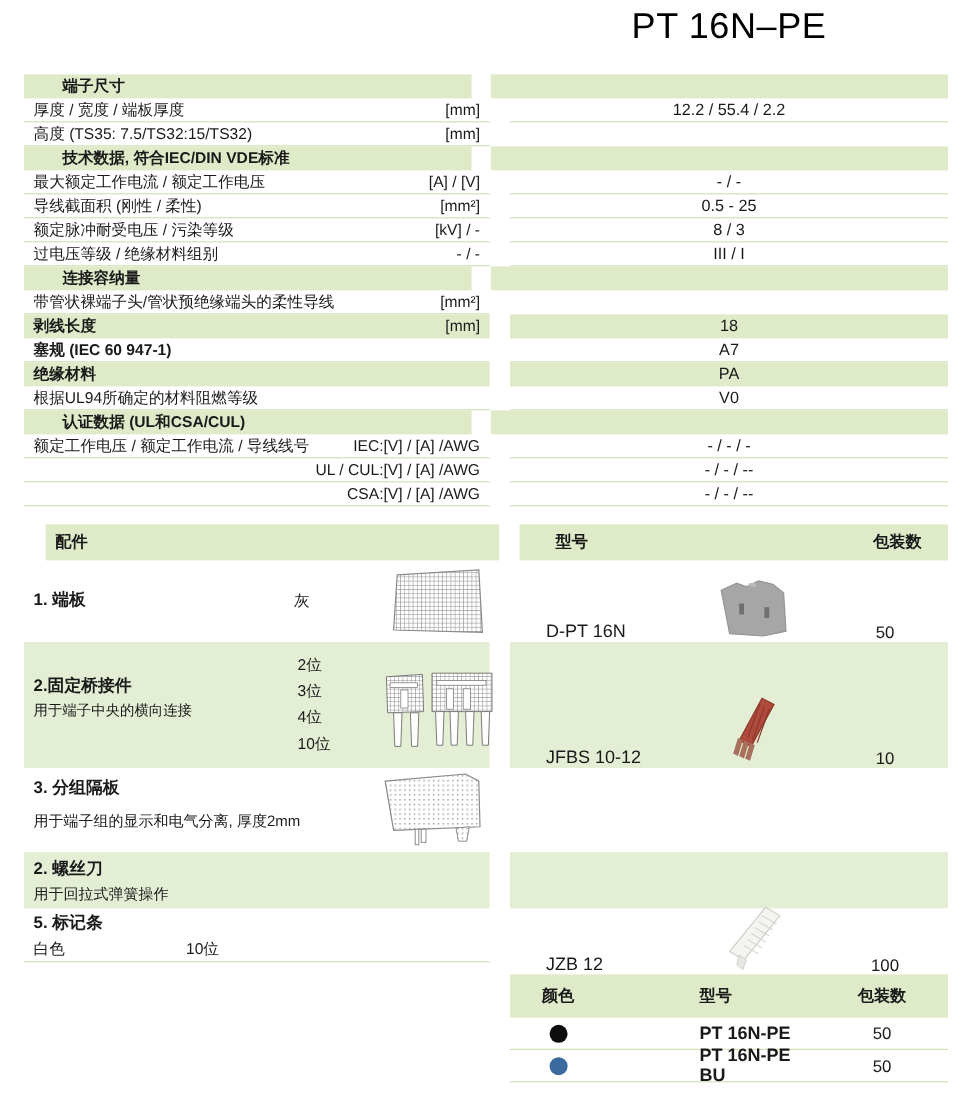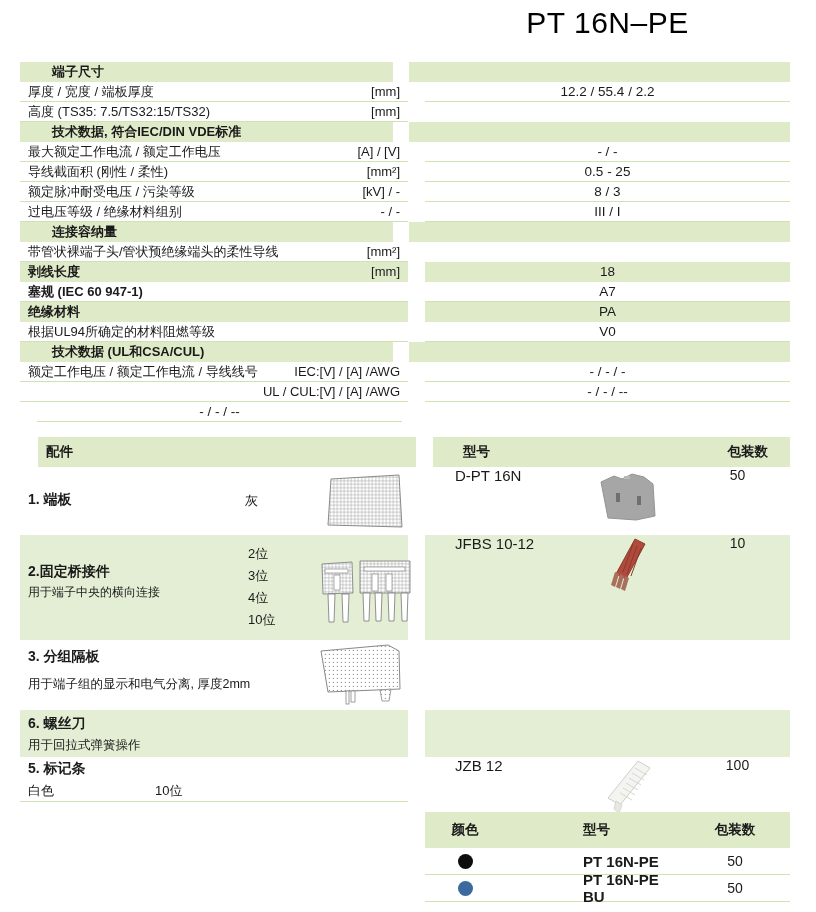--- a/index.html
+++ b/index.html
@@ -24,21 +24,21 @@
 
   
   .acc{position:absolute;left:20px;top:437px;width:770px;font-size:13px;}
   .acc-h{display:flex;height:30px;line-height:30px;font-weight:bold;font-size:13.5px;padding-left:18px;}
   .acc-h .al{background:var(--band_green,#dfeac9);padding-left:8px;}
   .acc-h .ar{background:var(--band_green,#dfeac9);display:flex;justify-content:space-between;
              padding:0 22px 0 30px;align-items:center;}
   .acc-row{display:flex;}
   .al{width:388px;position:relative;box-sizing:border-box;}
   .ag{width:17px;}
-  .ar{width:365px;display:flex;align-items:flex-start;box-sizing:border-box;position:relative;}
+  .ar{width:365px;display:flex;align-items:flex-end;box-sizing:border-box;position:relative;}
   .green{background:var(--row_green,#e3eed3);}
   .r1{height:68px;}.r2{height:105px;}.r3{height:68px;}
   .r4{height:47px;margin-top:2px;}.r5{height:55px;}
   .acc-title{font-weight:bold;font-size:14px;}
   .acc-desc{font-size:12px;margin-top:3px;}
   .abs{position:absolute;}
   .opt{line-height:22px;font-size:13px;}
   .ar .m{width:145px;padding-left:30px;box-sizing:border-box;font-size:15px;}
   .ar .im{width:115px;display:flex;justify-content:center;align-items:center;}
   .ar .q{flex:1;text-align:center;font-size:14px;}
@@ -196,21 +196,21 @@
       <div class="sl">
           <span class="lab">根据UL94所确定的材料阻燃等级</span>
           <span class="unit"></span>
         </div>
       <div class="sg"></div>
       <div class="sr">V0</div>
     </div>
 
     <div class="spec-row r-head">
       <div class="sl">
-          <span class="lab">技术数据 (UL和CSA/CUL)</span>
+          <span class="lab">认证数据 (UL和CSA/CUL)</span>
         </div>
       <div class="sg"></div>
         <div class="sr"></div>
     </div>
 
     <div class="spec-row r-line">
       <div class="sl">
           <span class="lab">额定工作电压 / 额定工作电流 / 导线线号</span>
           <span class="unit">IEC:[V] / [A] /AWG</span>
         </div>
@@ -221,20 +221,24 @@
     <div class="spec-row r-line">
       <div class="sl">
           <span class="lab"></span>
           <span class="unit">UL / CUL:[V] / [A] /AWG</span>
         </div>
       <div class="sg"></div>
       <div class="sr">- / - / --</div>
     </div>
 
     <div class="spec-row r-line">
+      <div class="sl">
+          <span class="lab"></span>
+          <span class="unit">CSA:[V] / [A] /AWG</span>
+        </div>
       <div class="sg"></div>
       <div class="sr">- / - / --</div>
     </div>
   </div>
 
   <div class="acc">
 
     <div class="acc-h">
       <div class="al">配件</div>
       <div class="ag"></div>
@@ -322,21 +326,21 @@
           <rect x="35" y="50" width="4" height="11" fill="#fff" stroke="#888" stroke-width="0.8"></rect>
           <polygon points="64,49 75,48 73,60 66,60" fill="url(#dotp)" stroke="#888" stroke-width="0.8"></polygon>
         </svg>
       </div>
       <div class="ag"></div>
       <div class="ar"></div>
     </div>
 
     <div class="acc-row r4">
       <div class="al green">
-        <div class="abs acc-title" style="left:8px;top:5px">6. 螺丝刀</div>
+        <div class="abs acc-title" style="left:8px;top:5px">2. 螺丝刀</div>
         <div class="abs" style="left:8px;top:27px;font-size:12.5px">用于回拉式弹簧操作</div>
       </div>
       <div class="ag"></div>
       <div class="ar green"></div>
     </div>
 
     <div class="acc-row r5">
       <div class="al">
         <div class="abs acc-title" style="left:8px;top:3px">5. 标记条</div>
         <div class="abs" style="left:8px;top:25px">白色</div>

